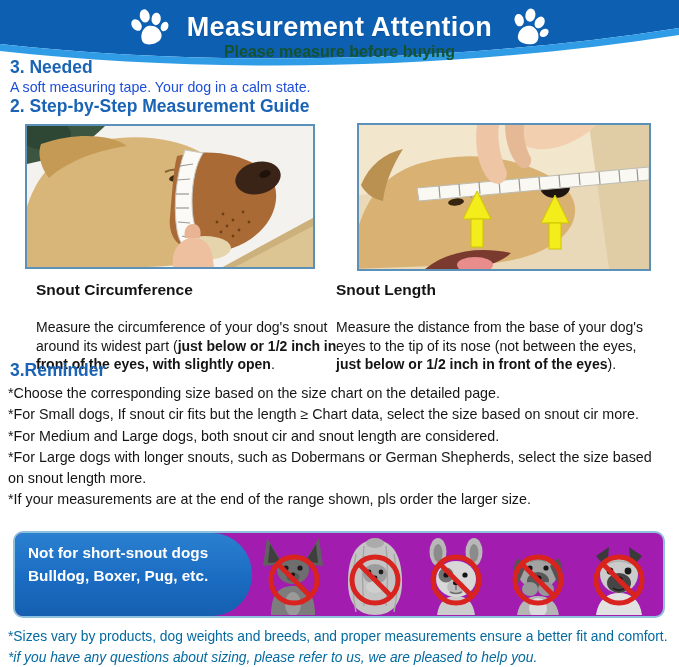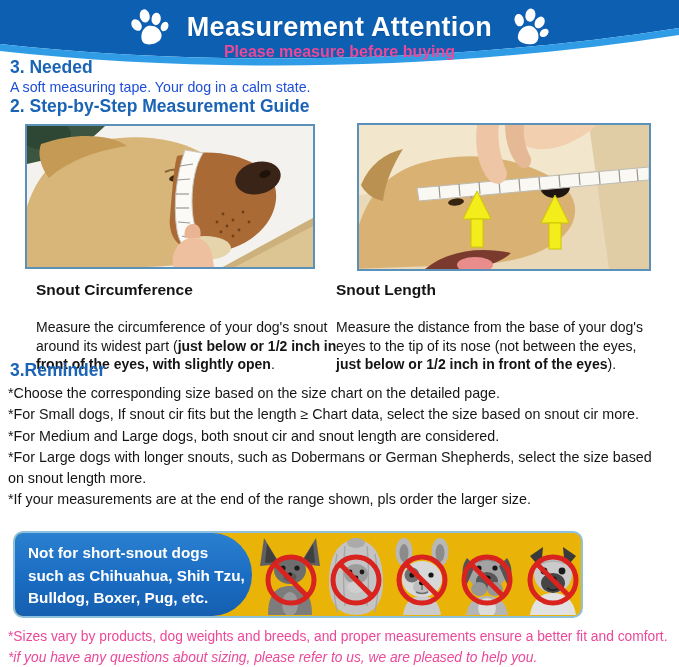--- a/index.html
+++ b/index.html
@@ -10,52 +10,52 @@
   }
   
   .header{position:absolute;top:0;left:0;width:679px;height:66px;}
   .header-bg{position:absolute;top:0;left:0;width:679px;height:66px;}
   .header-row{position:relative;display:flex;justify-content:center;align-items:center;gap:18px;padding-top:8px;}
   .header-title{color:#fff;font-size:27px;font-weight:bold;letter-spacing:.3px;line-height:30px;
     text-shadow:0 1px 1px rgba(0,40,90,.25);}
   .paw{width:40px;height:37px;}
   .paw-left{transform:rotate(-12deg);}
   .paw-right{transform:rotate(12deg);}
-  .header-sub{position:relative;text-align:center;color:#ec4899;font-size:16px;font-weight:bold;margin-top:-2px;}
+  .header-sub{position:relative;text-align:center;color:#14532d;font-size:16px;font-weight:bold;margin-top:-2px;}
   
   .h-blue{position:absolute;left:10px;color:#1a63b5;font-weight:bold;font-size:17.5px;}
   .body-text{position:absolute;left:10px;font-size:14.2px;color:#1d4ed8;}
   
   .fig{position:absolute;border:2px solid #5b90b8;background:#f4f2ee;box-sizing:content-box;}
   .fig svg{display:block;}
   .fig-left{left:25px;top:124px;}
   .fig-right{left:357px;top:123px;}
   
   .cap{position:absolute;color:#141414;}
   .cap-title{font-size:15.5px;font-weight:bold;margin-bottom:19px;}
   .cap-body{font-size:14px;line-height:18.5px;}
   .cap-body b{font-weight:bold;}
   .cap-left{left:36px;top:281px;width:306px;}
   .cap-right{left:336px;top:281px;width:318px;}
   
   .rem-body{position:absolute;left:8px;top:383px;width:658px;font-size:14.3px;line-height:21.3px;color:#151515;}
   .rem-body p{margin:0;}
   
-  .nogo{position:absolute;left:13px;top:531px;width:570px;height:87px;background:#eab308;
+  .nogo{position:absolute;left:13px;top:531px;width:652px;height:87px;background:#a21caf;
     border:2px solid #8ec1dd;border-radius:10px;box-sizing:border-box;overflow:hidden;}
   .nogo-blue{position:absolute;left:0;top:0;bottom:0;width:237px;
     background:linear-gradient(180deg,#2b80d0 0%,#1a6cc2 55%,#155fb0 100%);
     border-radius:7px 42px 42px 7px / 7px 44px 44px 7px;}
   .nogo-text{position:absolute;left:13px;top:9px;color:#fff;font-weight:bold;font-size:15.3px;line-height:22.6px;}
   .dogs{position:absolute;left:237px;right:2px;top:1px;bottom:1px;
     display:flex;justify-content:space-evenly;align-items:flex-end;}
   .dog{position:relative;width:78px;height:81px;}
   .dog svg{position:absolute;left:0;top:0;width:78px;height:81px;}
   
-  .foot{position:absolute;left:8px;color:#ec4899;font-size:13.8px;}
+  .foot{position:absolute;left:8px;color:#0369a1;font-size:13.8px;}
 </style>
 </head>
 <body>
 
 <div class="header">
   <svg class="header-bg" viewBox="0 0 679 66" preserveAspectRatio="none">
     <path d="M0,0 H679 V28 C460,62 220,68 0,44 Z" fill="#0d5fb1"></path>
     <path d="M0,44 C220,68 460,62 679,28 L679,35 C460,69 220,75 0,51 Z" fill="#2f9ce5"></path>
   </svg>
   <div class="header-row">
@@ -193,21 +193,20 @@
   <p>*For Small dogs, If snout cir fits but the length ≥ Chart data, select the size based on snout cir more.</p>
   <p>*For Medium and Large dogs, both snout cir and snout length are considered.</p>
   <p>*For Large dogs with longer snouts, such as Dobermans or German Shepherds, select the size based on snout length more.</p>
   <p>*If your measurements are at the end of the range shown, pls order the larger size.</p>
 </div>
 
 <div class="nogo">
   <div class="nogo-blue">
     <div class="nogo-text">
       <div>Not for short-snout dogs</div>
-      <div>such as Chihuahua, Shih Tzu,</div>
       <div>Bulldog, Boxer, Pug, etc.</div>
     </div>
   </div>
   <div class="dogs">
 
     <div class="dog">
       <svg viewBox="0 0 78 81">
         <polygon points="12,4 28,30 8,32" fill="#606060"></polygon>
         <polygon points="64,4 48,30 68,32" fill="#606060"></polygon>
         <polygon points="15,10 26,28 13,29" fill="#3f3f3f"></polygon>

